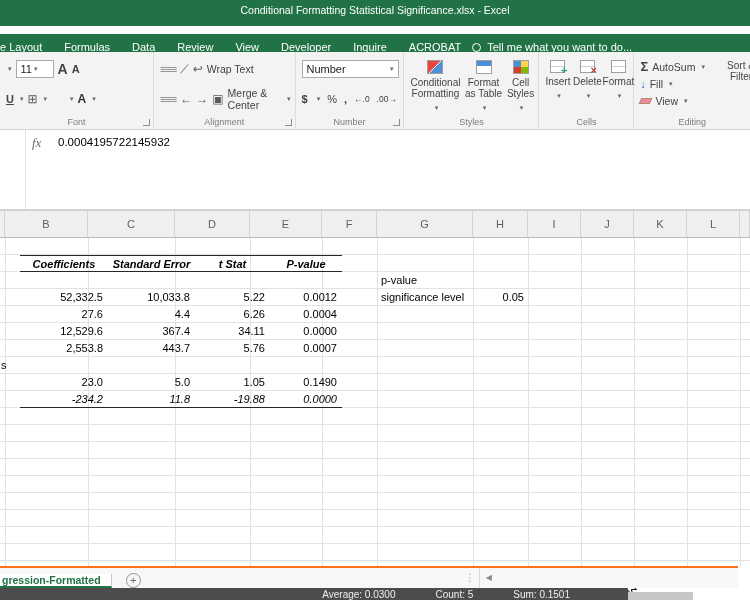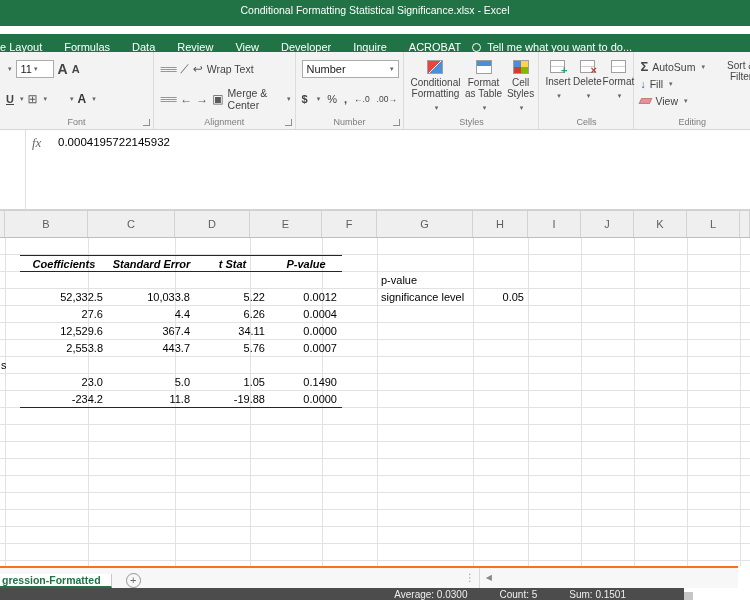--- a/index.html
+++ b/index.html
@@ -72,21 +72,21 @@
 
   
   .sheet { position:absolute; top:238px; left:0; width:750px; height:328px;
            background:repeating-linear-gradient(#fff 0 16px,#e2e2e2 16px 17px); }
   .vline { position:absolute; top:0; bottom:0; width:1px; background:#e2e2e2; }
   .trow { position:absolute; left:0; width:322px; height:17px; display:grid;
           grid-template-columns:88px 87px 75px 72px;margin-left:20px; }
   .trow .cell { font-size:11px; color:#000; text-align:right; padding-right:5px; line-height:16px; cursor:cell; }
   .thead { border-top:1px solid #262626; border-bottom:1px solid #262626; }
   .thead .cell { text-align:center; padding-right:0; font-style:italic; font-weight:600; }
-  .tlast { border-bottom:1px solid #262626; }
+  .tlast { border-bottom:1px solid #262626;font-style:italic; }
   .ann { position:absolute; font-size:11px; color:#000; line-height:16px; height:17px; cursor:cell; }
   .partial-a { position:absolute; left:1px; font-size:11px; line-height:16px; color:#000; }
 
   
   .cursor { position:absolute; left:624px; top:340px; }
 
   
   .tabsrow { position:absolute; top:566px; left:0; width:738px; height:22px; background:#f7f7f7;
              border-top:2px solid #f97316; display:flex; align-items:flex-end; }
   .sheettab { background:#fff; border-right:1px solid #c9c9c9; border-bottom:2px solid #217346;
@@ -95,22 +95,22 @@
   .addsheet { width:15px; height:15px; border-radius:50%; border:1px solid #949494; color:#6a6a6a;
               font-size:11px; line-height:13px; text-align:center; margin:3px 0 0 14px; cursor:pointer; }
   .tabspacer { flex:1; }
   .dots { color:#9a9a9a; font-size:10px; line-height:20px; padding:0 4px; }
   .scrollleft { color:#8a8a8a; font-size:8px; line-height:20px; padding:0 6px; cursor:pointer;
                 border-left:1px solid #dadada; }
   .hscroll { width:240px; background:#f1f1f1; border-left:1px solid #dadada; position:relative; cursor:pointer; }
   .hthumb { position:absolute; left:4px; top:4px; width:190px; height:13px; background:#c6c6c6; }
 
   
-  .statusbar { position:absolute; top:588px; left:0; width:684px; height:12px; background:#4c4c4c;
-               color:#efefef; font-size:10px; display:flex; justify-content:flex-end; gap:32px;
+  .statusbar { position:absolute; top:588px; left:0; width:628px; height:12px; background:#4c4c4c;
+               color:#efefef; font-size:10px; display:flex; justify-content:flex-end; gap:40px;
                padding-right:58px; line-height:13px; }
 </style>
 </head>
 <body>
 
 <div class="titlebar">
   <span>Conditional Formatting Statistical Significance.xlsx - Excel</span>
 </div>
 
 <div class="ribbon-tabs">

